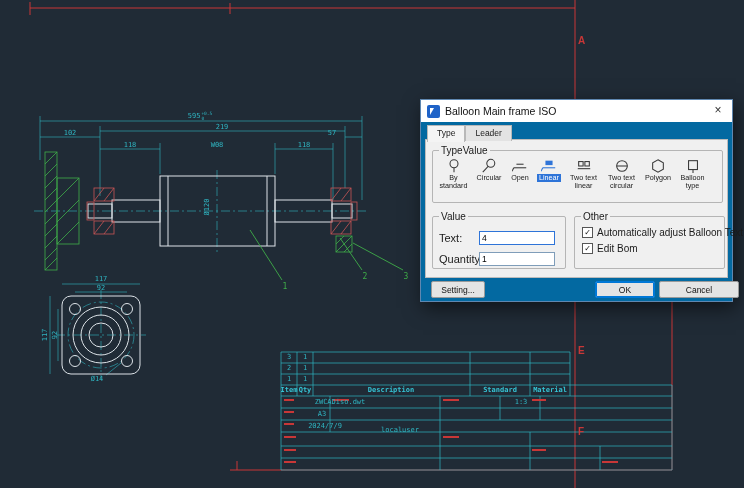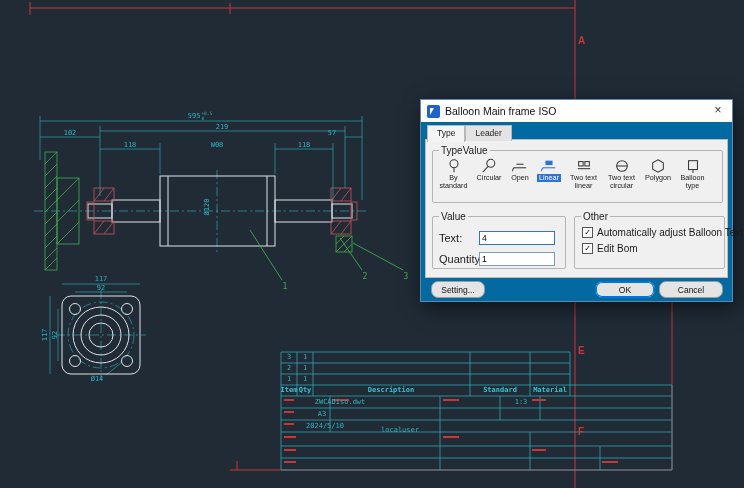--- a/index.html
+++ b/index.html
@@ -42,24 +42,24 @@
   .frow{display:flex;align-items:center;margin:7px 6px 0 6px;}
   .frow:first-of-type{margin-top:9px;}
   .flabel{width:40px;font-size:11px;}
   .fin{width:70px;height:12px;font:8.5px "Liberation Sans",sans-serif;border:1px solid #7f9db9;background:#fff;padding:0 2px;}
   .fin.focus{border-color:#2e74d8;}
   .cbrow{display:flex;align-items:center;gap:4px;margin:5px 3px 0 7px;}
   .cbx{width:9px;height:9px;border:1px solid #555;background:#fff;font:bold 8px/9px "DejaVu Sans",sans-serif;
        text-align:center;color:#111;flex:0 0 auto;}
   .cbl{font-size:10px;white-space:nowrap;}
   .btn{position:absolute;height:17px;font:8.5px "Liberation Sans",sans-serif;background:#e4e4e4;
-       border:1px solid #9a9a9a;border-radius:7px;color:#111;}
+       border:1px solid #9a9a9a;border-radius:2px;color:#111;}
   .b-setting{left:10px;top:181px;width:54px;}
   .b-ok{left:174px;top:181px;width:60px;border:1px solid #0078d7;box-shadow:inset 0 0 0 1px #0078d7;}
-  .b-cancel{left:238px;top:181px;width:64px;}
+  .b-cancel{left:238px;top:181px;width:80px;}
 </style>
 </head>
 <body>
 
 <div id="app">
 
 <svg class="geom" width="744" height="488">
 
   <g stroke="#c83737" stroke-width="1" fill="none">
     <line x1="30" y1="8" x2="575" y2="8"></line>
@@ -244,21 +244,21 @@
 <span class="tb" style="left:305px;top:368px">1</span>
 <span class="tb" style="left:289px;top:379px">1</span>
 <span class="tb" style="left:305px;top:379px">1</span>
 <span class="tbb" style="left:289px;top:390px">Item</span>
 <span class="tbb" style="left:305px;top:390px">Qty</span>
 <span class="tbb" style="left:391px;top:390px">Description</span>
 <span class="tbb" style="left:500px;top:390px">Standard</span>
 <span class="tbb" style="left:550px;top:390px">Material</span>
 <span class="tb" style="left:340px;top:402px">ZWCADiso.dwt</span>
 <span class="tb" style="left:322px;top:414px">A3</span>
-<span class="tb" style="left:325px;top:426px">2024/5/10</span>
+<span class="tb" style="left:325px;top:426px">2024/7/9</span>
 <span class="tb" style="left:400px;top:430px">localuser</span>
 <span class="tb" style="left:521px;top:402px">1:3</span>
 
 <div class="dialog">
   <div class="dtitle">
     <span class="dicon"></span>
     <span class="dtext">Balloon Main frame ISO</span>
     <span class="dclose">×</span>
   </div>
   <div class="tabs">

